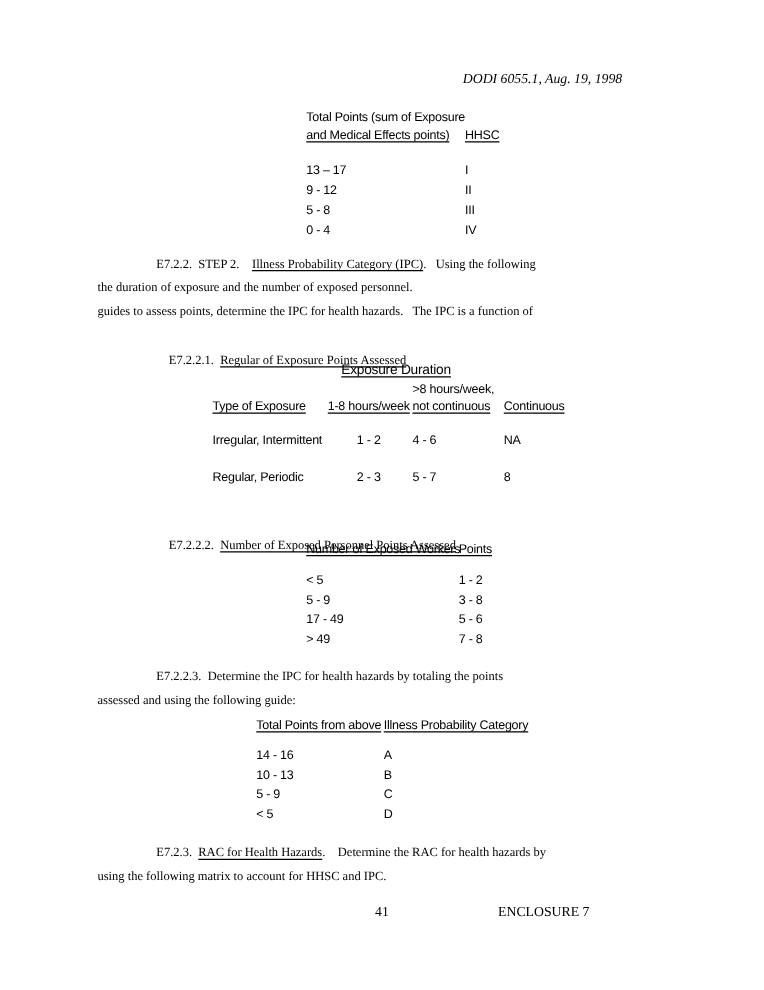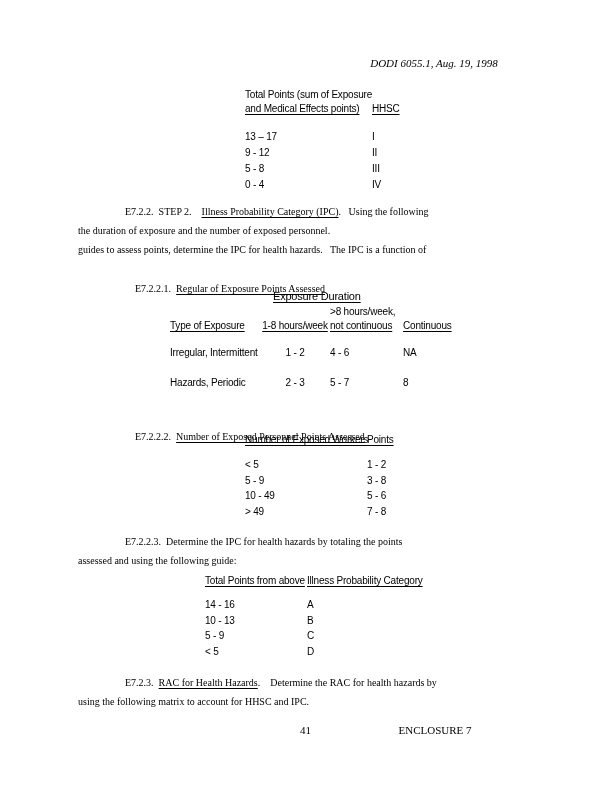--- a/index.html
+++ b/index.html
@@ -86,40 +86,40 @@
   <div>
     <div class="abs sans exp-title u pre">Exposure Duration</div>
     <div class="abs sans exp-h1 pre">&gt;8 hours/week,</div>
     <div class="abs sans t-exp" style="top:319px">
       <span class="cell c1"><span class="u">Type of Exposure</span></span><span class="cell c2"><span class="u">1-8 hours/week</span></span><span class="cell c3"><span class="u">not continuous</span></span><span class="cell u">Continuous</span>
     </div>
     <div class="abs sans t-exp" style="top:346px">
       <span class="cell c1">Irregular, Intermittent</span><span class="cell c2">1 - 2</span><span class="cell c3">4 - 6</span><span class="cell">NA</span>
     </div>
     <div class="abs sans t-exp" style="top:376px">
-      <span class="cell c1">Hazards, Periodic</span><span class="cell c2">2 - 3</span><span class="cell c3">5 - 7</span><span class="cell">8</span>
+      <span class="cell c1">Regular, Periodic</span><span class="cell c2">2 - 3</span><span class="cell c3">5 - 7</span><span class="cell">8</span>
     </div>
   </div>
 
   <div class="abs serif heading pre" style="top:408px">
     <span>E7.2.2.2.  </span><span class="u">Number of Exposed Personnel Points Assessed</span>
   </div>
 
   <div>
     <div class="abs sans t-wrk" style="top:433px">
       <span class="cell c1"><span class="u">Number of Exposed Workers</span></span><span class="cell u">Points</span>
     </div>
     <div class="abs sans t-wrk" style="top:458px">
       <span class="cell c1">&lt; 5</span><span class="cell">1 - 2</span>
     </div>
     <div class="abs sans t-wrk" style="top:474px">
       <span class="cell c1">5 - 9</span><span class="cell">3 - 8</span>
     </div>
     <div class="abs sans t-wrk" style="top:489px">
-      <span class="cell c1">10 - 49</span><span class="cell">5 - 6</span>
+      <span class="cell c1">17 - 49</span><span class="cell">5 - 6</span>
     </div>
     <div class="abs sans t-wrk" style="top:505px">
       <span class="cell c1">&gt; 49</span><span class="cell">7 - 8</span>
     </div>
   </div>
 
   <div class="abs serif para" style="top:532px">
     <div class="line1 pre">E7.2.2.3.  Determine the IPC for health hazards by totaling the points</div>
     <div class="pre">assessed and using the following guide:</div>
   </div>

